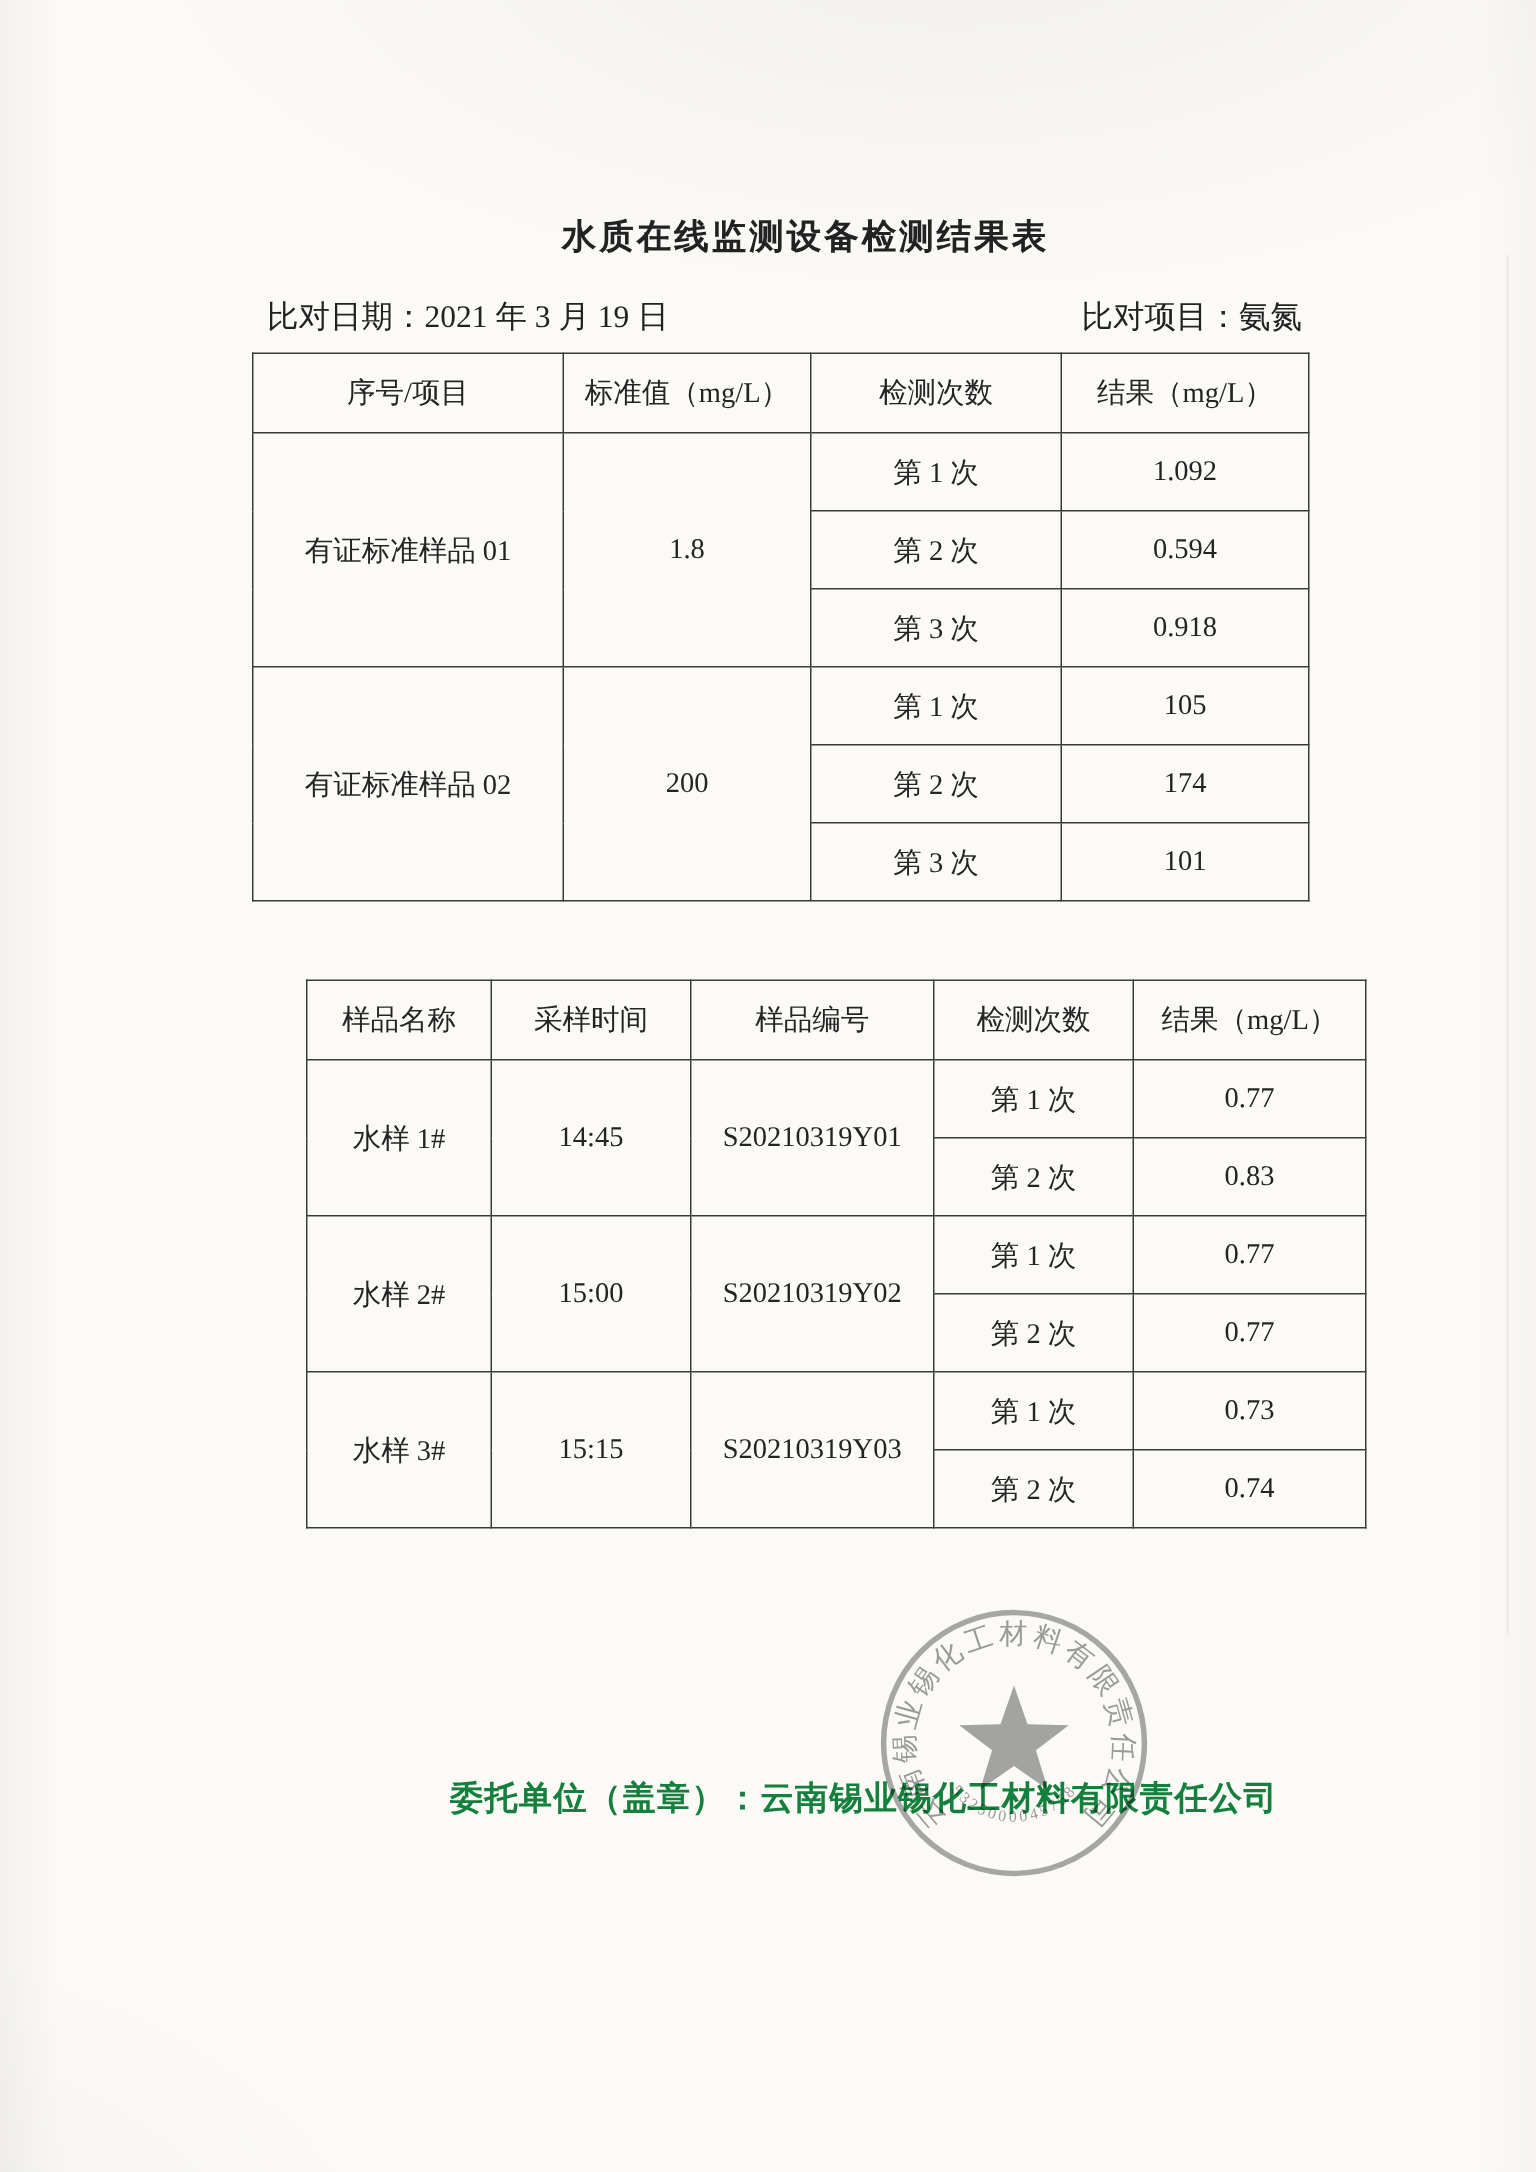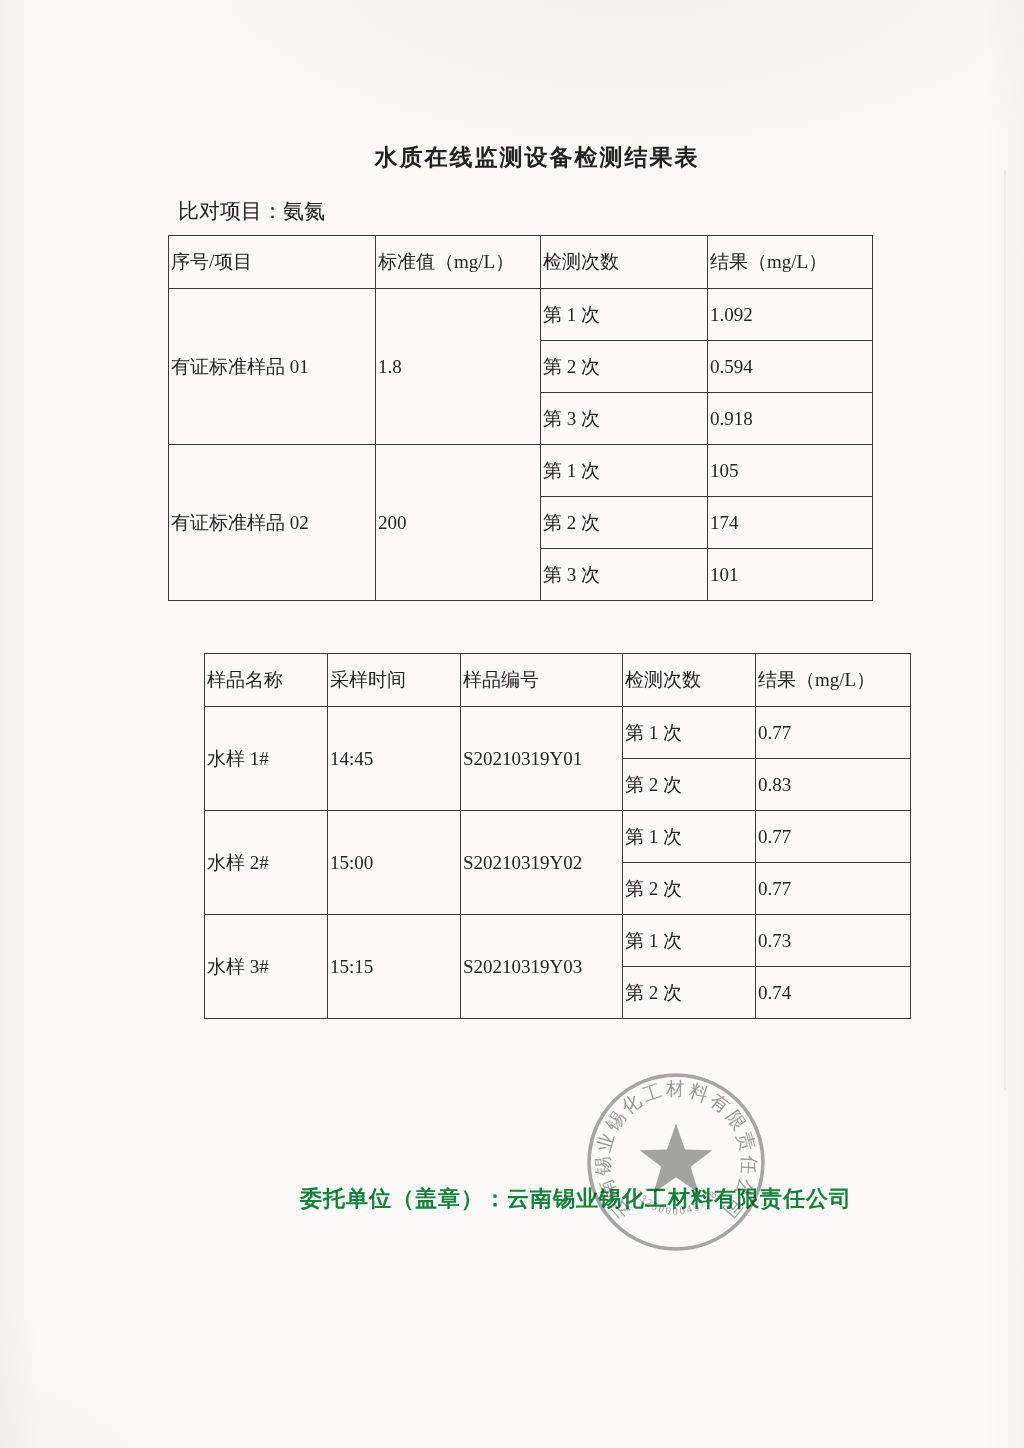--- a/index.html
+++ b/index.html
@@ -16,21 +16,21 @@
   .page-title{
     position:absolute;left:0;top:142;width:1024px;top:142px;
     text-align:center;font-size:23px;font-weight:bold;letter-spacing:2px;margin-left:25px;
   }
   .date-row{
     position:absolute;left:178px;top:197px;width:690px;
     display:flex;justify-content:space-between;font-size:21px;
   }
   table{border-collapse:collapse;table-layout:fixed;position:absolute;background:transparent;}
   td,th{
-    border:1.6px solid #3a3a3a;text-align:left;vertical-align:middle;
+    border:1.6px solid #3a3a3a;text-align:center;vertical-align:middle;
     font-size:19px;font-weight:normal;padding:0 2px;color:#242424;
   }
   #standards-table{left:168px;top:235px;width:704px;}
   #samples-table{left:162px;top:653px;width:706px;margin-left:42px;}
   tr.hdr{height:53px;}
   tr.sub{height:52px;}
   .scan-artifact{
     position:absolute;left:1004px;top:170px;width:2px;height:920px;
     background:rgba(0,0,0,0.045);
   }
@@ -42,20 +42,21 @@
     position:absolute;left:583px;top:1069px;width:186px;height:186px;
     opacity:0.88;mix-blend-mode:multiply;
   }
 </style>
 </head>
 <body>
 
 <div class="page-title">水质在线监测设备检测结果表</div>
 
 <div class="date-row">
+  <span>比对日期：2021 年 3 月 19 日</span>
   <span>比对项目：氨氮</span>
 </div>
 
 <table id="standards-table">
   <colgroup>
       <col style="width:207px">
       <col style="width:165px">
       <col style="width:167px">
       <col style="width:165px">
     </colgroup>

